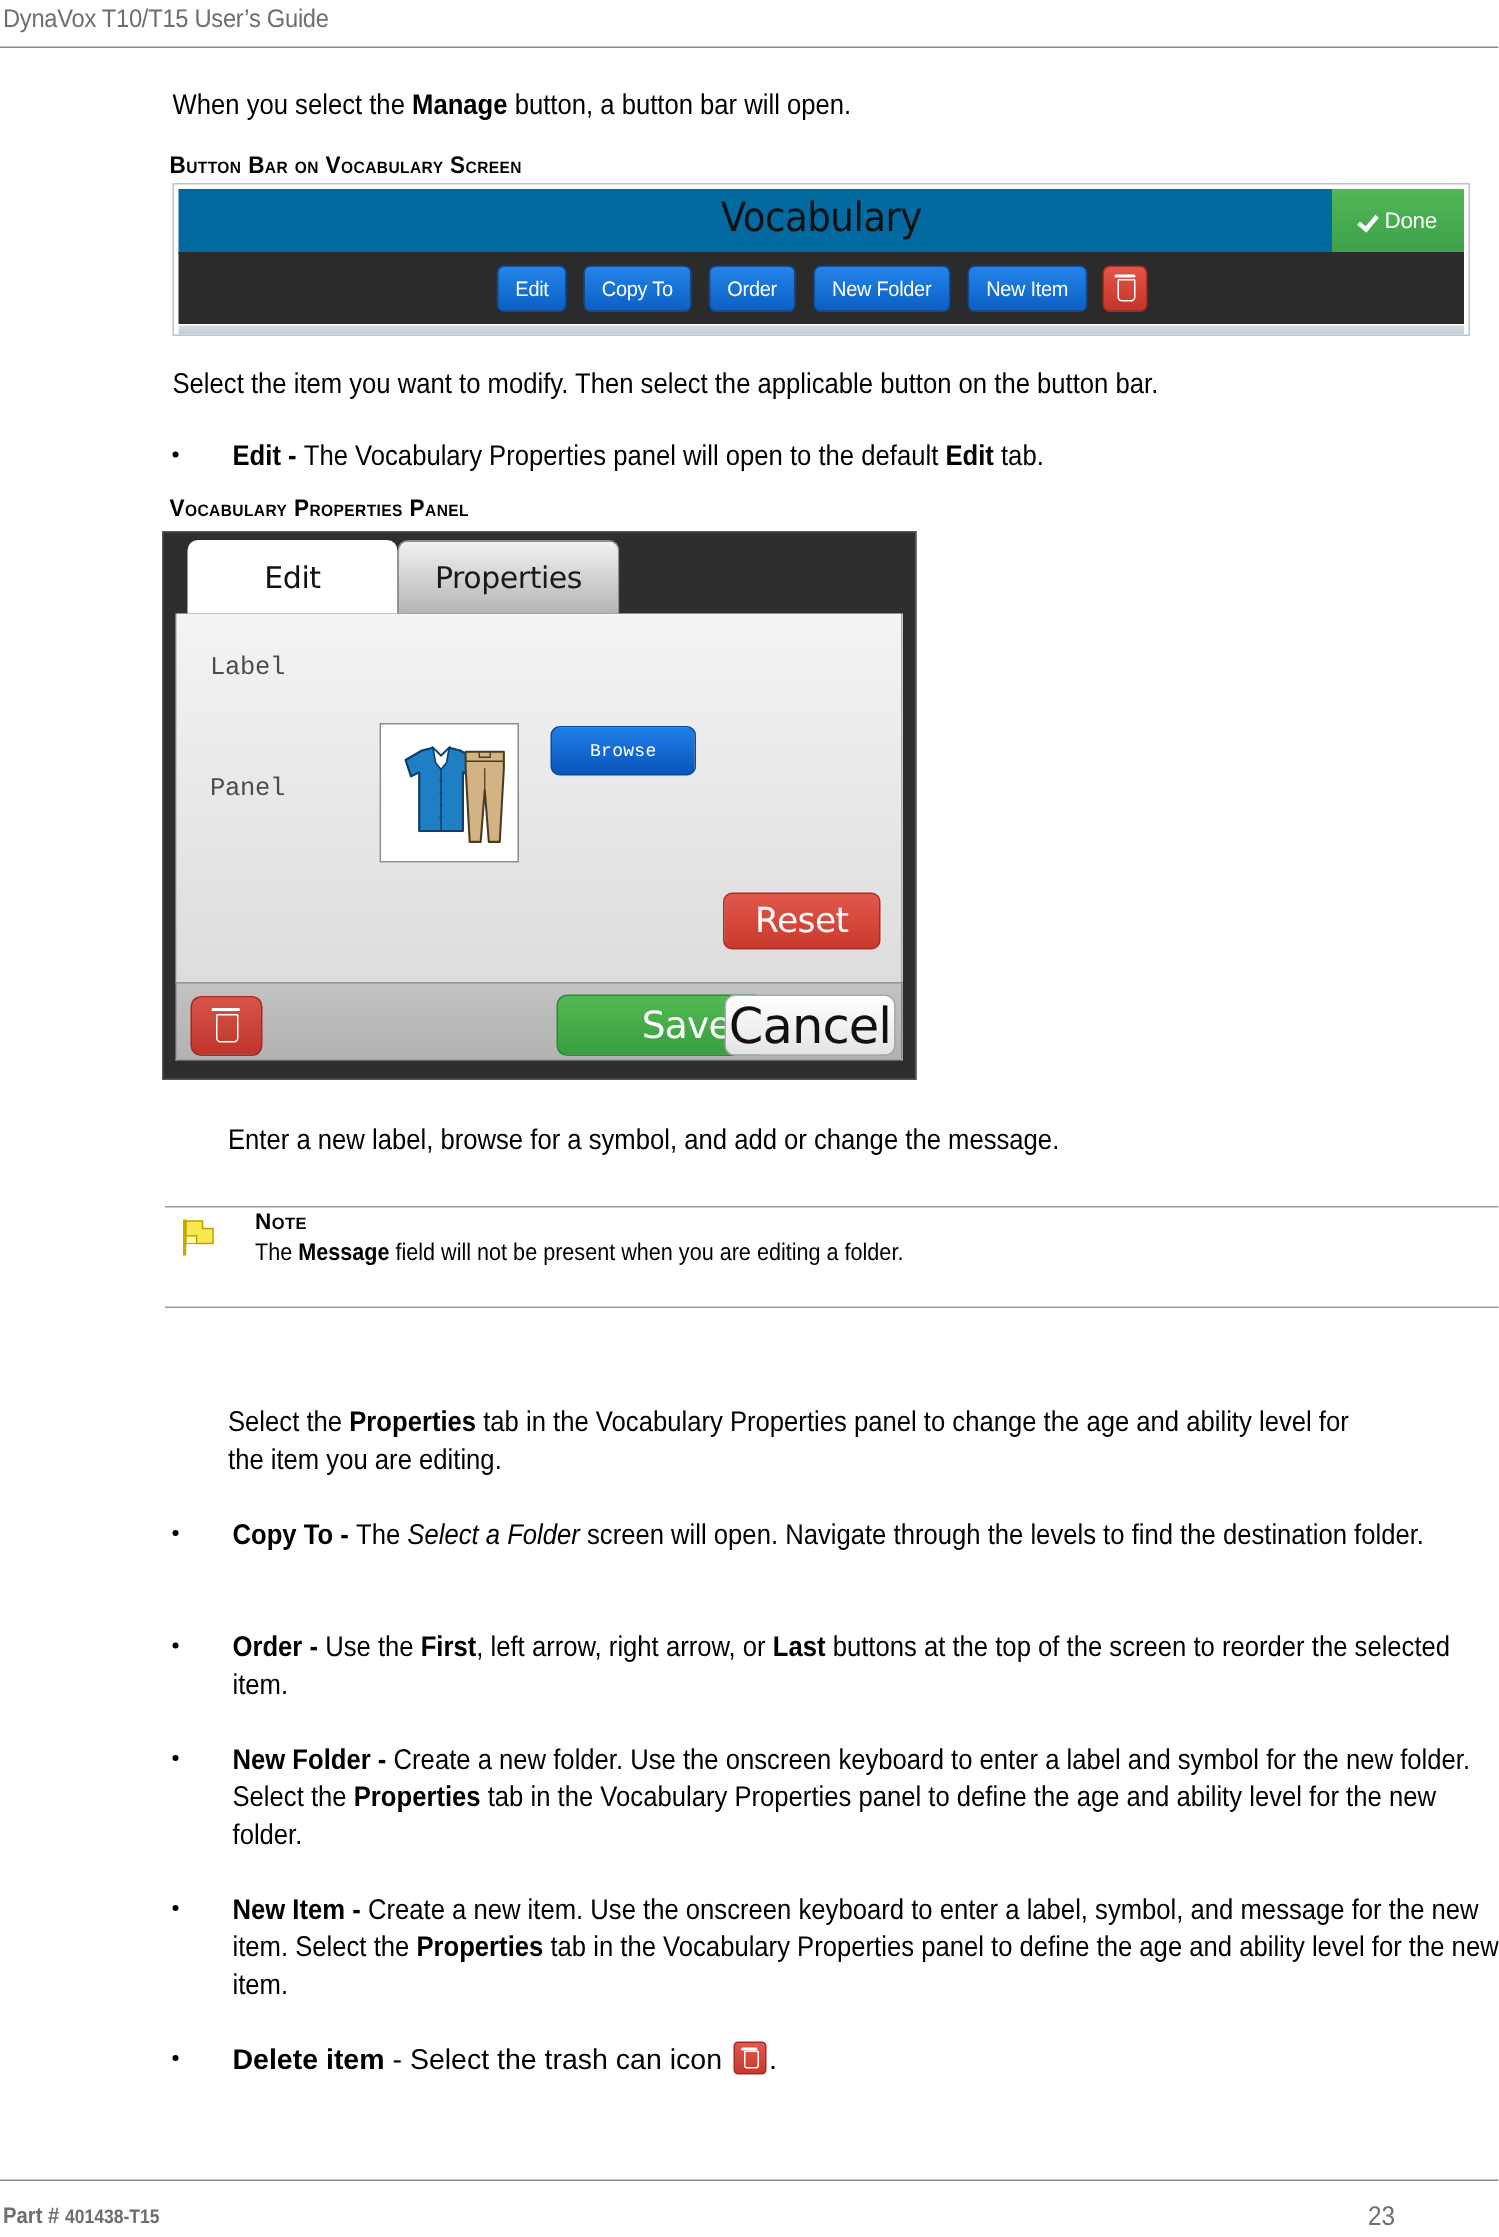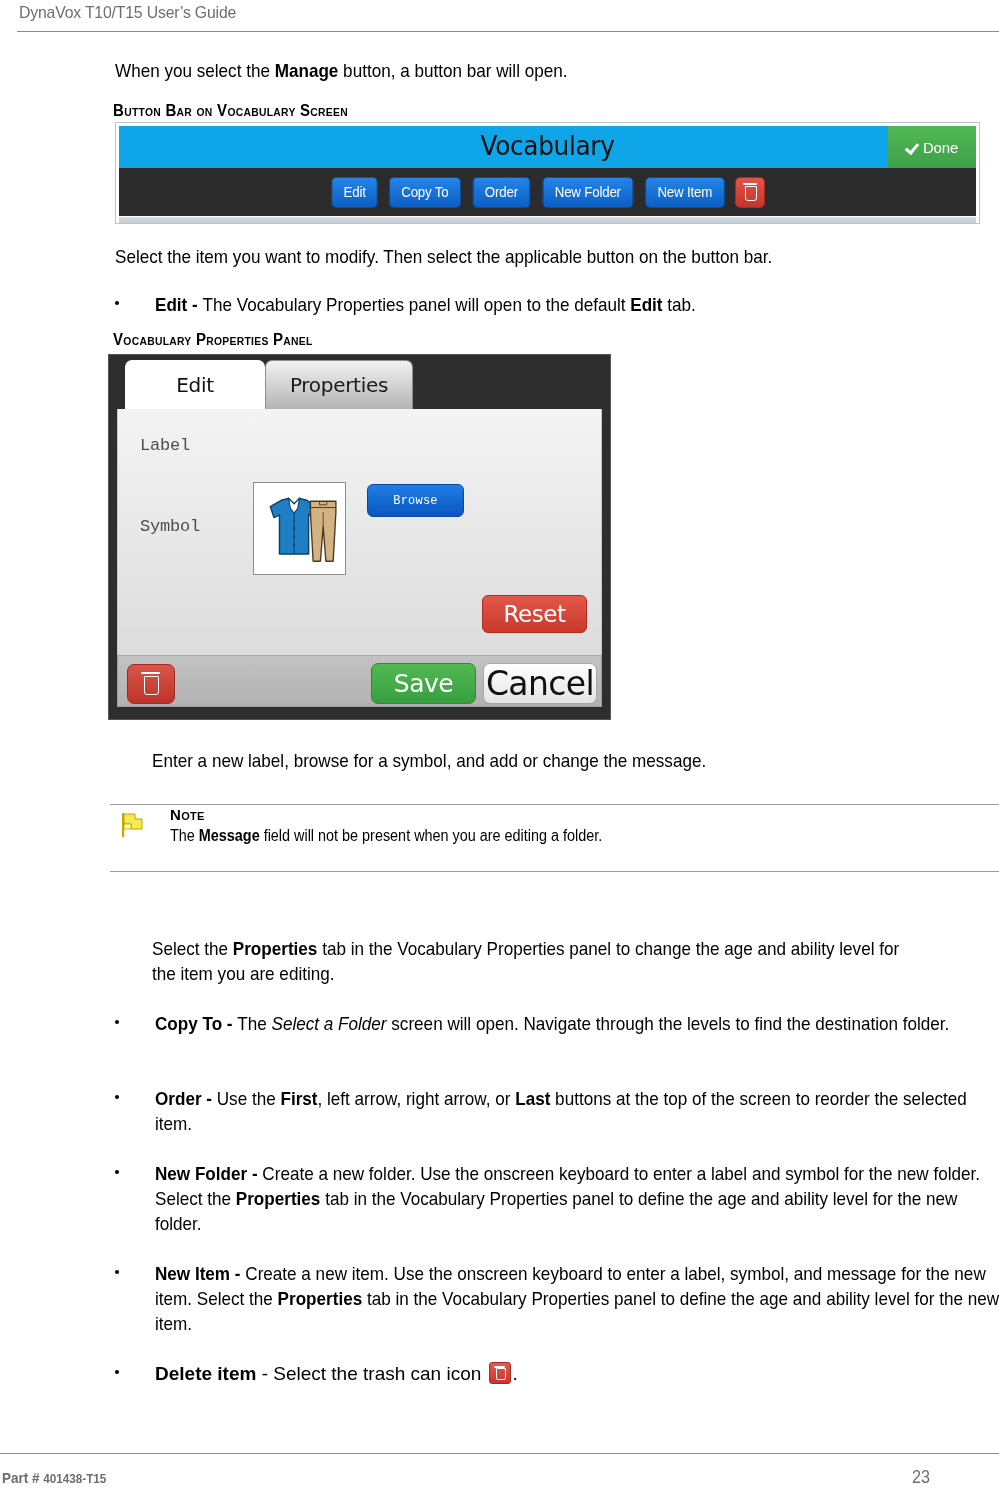--- a/index.html
+++ b/index.html
@@ -7,21 +7,21 @@
     width:999px; height:1491px;
     background:#ffffff;
     font-family:"Liberation Sans", sans-serif;
     color:#000;
     position:relative;
     overflow:hidden;
   }
 
   
   .pg-header {
-    position:absolute; left:0; top:0; width:812px; height:36px;margin-left:17px;
+    position:absolute; left:0; top:0; width:812px; height:36px;
   }
   .pg-header .hdr-text {
     position:absolute; left:2px; top:3px;
     font-size:17px; color:#6e6e6e;
     font-family:"Liberation Sans", sans-serif;
     letter-spacing:-0.2px;
     transform:scaleX(0.93); transform-origin:left center;
     white-space:nowrap;
   }
   .pg-header .hdr-rule {
@@ -116,21 +116,21 @@
 
   
   .fig-buttonbar {
     position:absolute; left:115px; top:122px; width:865px; height:102px;
     background:#fff;
     border:1px solid #b8c4d0;
     box-sizing:border-box;
   }
   .bb-titlebar {
     position:absolute; left:3px; top:3px; right:3px; height:42px;
-    background:#0ea5e9;
+    background:#0369a1;
     border-bottom:1px solid #0ea5e9;
   }
   .bb-title {
     position:absolute; left:0; right:0; top:4px; text-align:center;
     font-size:27px; color:#111;
     font-family:"DejaVu Sans", sans-serif;
     letter-spacing:-0.4px;
     transform:scaleX(0.92);
   }
   .bb-done {
@@ -271,21 +271,21 @@
     content:""; position:absolute; left:13px; top:7px; width:19px; height:2.4px;
     background:#fff; border-radius:1px;
   }
   .vp-save {
     position:absolute; left:253px; top:7px; width:103px; height:39px;
     border-radius:7px;
     background:linear-gradient(#53b851,#36a03f);
     border:1px solid #2e8a36;
     color:#fff; font-size:25px;
     display:flex; align-items:center; justify-content:center;
-    font-family:"DejaVu Sans", sans-serif; letter-spacing:-0.5px;
+    font-family:"DejaVu Sans", sans-serif; letter-spacing:-0.5px;padding-left:34px;
   }
   .vp-cancel {
     position:absolute; left:365px; top:7px; width:112px; height:39px;
     border-radius:7px;
     background:linear-gradient(#ffffff,#e4e4e4);
     border:1px solid #a8a8a8;
     color:#111; font-size:33px;
     display:flex; align-items:center; justify-content:center;
     font-family:"DejaVu Sans", sans-serif; letter-spacing:-0.6px;
   }
@@ -334,21 +334,21 @@
 
   <div class="fig-panel" style="top:318px;">
     <div class="vp-tabs">
       <div class="vp-tab active">Edit</div>
       <div class="vp-tab inactive">Properties</div>
     </div>
 
     <div class="vp-body">
       <div class="vp-flabel" style="left:22px; top:27px;">Label</div>
 
-      <div class="vp-flabel" style="left:22px; top:108px;">Symbol</div>
+      <div class="vp-flabel" style="left:22px; top:108px;">Panel</div>
       <div class="vp-symbolbox">
         <svg viewBox="0 0 100 100" width="100%" height="100%">
 
           <path d="M18 26 L30 19 L38 17 L44 23 L50 17 L58 19 L70 26 L66 38 L60 35 L60 78 L28 78 L28 35 L22 38 Z" fill="#1f7fc4" stroke="#0d3f68" stroke-width="1.6" stroke-linejoin="round"></path>
           <path d="M38 17 L44 23 L50 17 L48 28 L44 33 L40 28 Z" fill="#ffffff" stroke="#0d3f68" stroke-width="1.2"></path>
           <line x1="44" y1="33" x2="44" y2="78" stroke="#0d3f68" stroke-width="1.1"></line>
           <circle cx="44" cy="41" r="1.1" fill="#0d3f68"></circle>
           <circle cx="44" cy="50" r="1.1" fill="#0d3f68"></circle>
           <circle cx="44" cy="59" r="1.1" fill="#0d3f68"></circle>
           <circle cx="44" cy="68" r="1.1" fill="#0d3f68"></circle>

